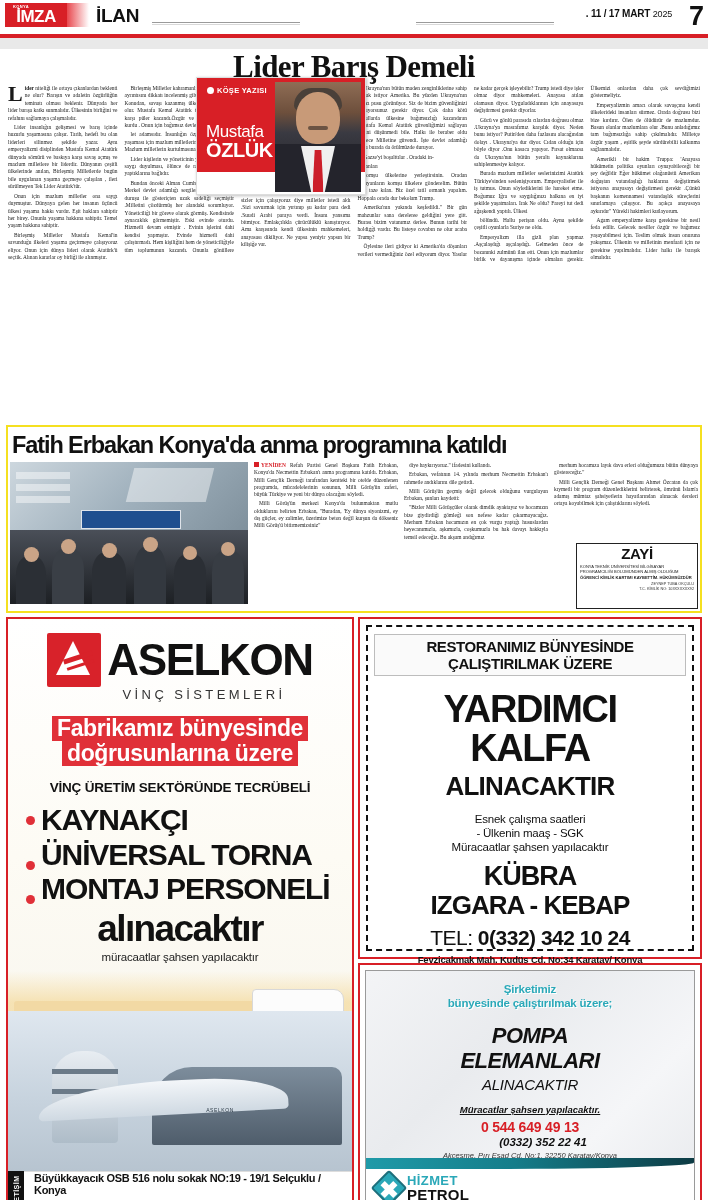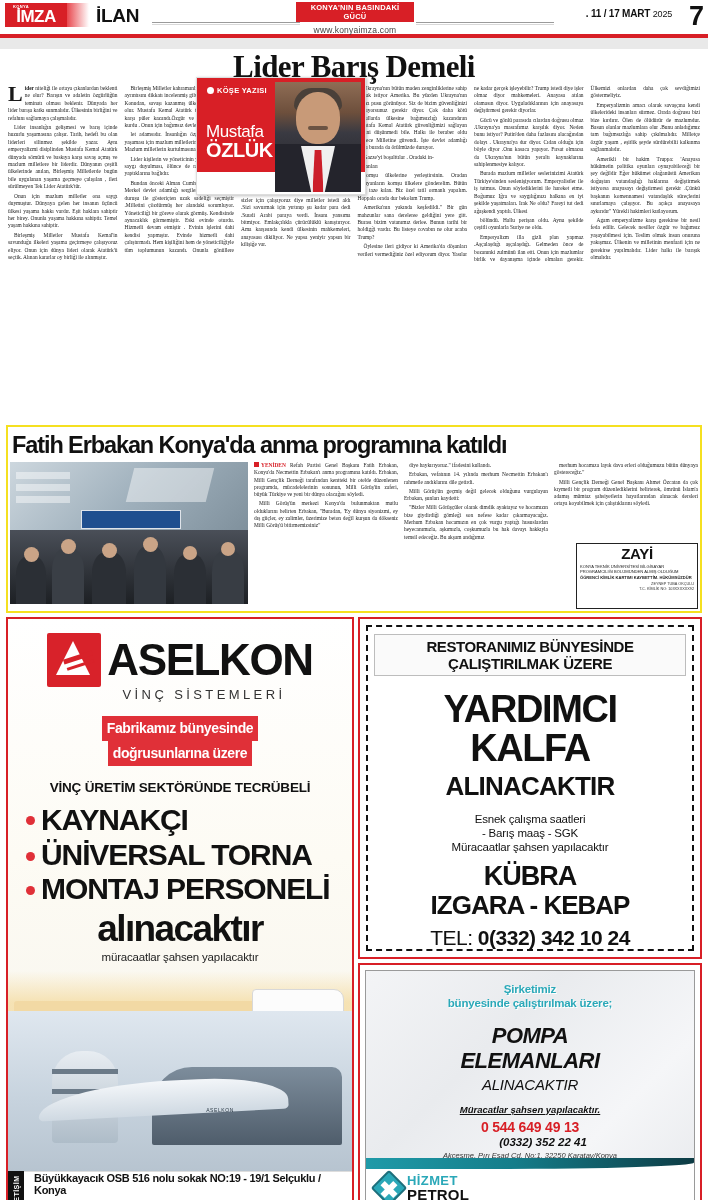--- a/index.html
+++ b/index.html
@@ -251,39 +251,39 @@
   .asel-word {
     font-size: 44px; font-weight: bold; letter-spacing: -1.4px;
     color: #111; line-height: 44px;
   }
   .asel-sub {
     text-align: center; font-size: 13px; letter-spacing: 3.4px;
     color: #333; margin: 0 0 0 48px; font-weight: normal;
   }
   .asel-banner { text-align: center; margin-top: 14px; }
   .asel-banner span {
-    background: #e03038; color: #fff; font-size: 14px; font-weight: bold;
+    background: #e03038; color: #fff; font-size: 23px; font-weight: bold;
     line-height: 23px; padding: 1px 5px; display: inline-block;
     letter-spacing: -.4px;
   }
   .asel-exp {
     text-align: center; font-size: 13.5px; font-weight: bold; color: #111;
     margin-top: 14px; letter-spacing: -.2px;
   }
   .job-list { margin: 9px 0 0 18px; }
   .job-item {
     display: flex; align-items: flex-start; gap: 6px;
     font-size: 30px; font-weight: bold; color: #111;
     letter-spacing: -1.1px; line-height: 32px; margin-bottom: 4px;
   }
   .job-dot {
     width: 9px; height: 9px; border-radius: 50%; background: #e03038;
     margin-top: 12px; flex: 0 0 auto;
   }
-  .job-item.two-line { line-height: 30px; }
+  .job-item.two-line { line-height: 30px; align-items: flex-end; }
   .asel-take {
     text-align: center; font-size: 37px; font-weight: bold;
     letter-spacing: -1.6px; color: #111; margin-top: 2px; position: relative; z-index: 3;
   }
   .asel-note {
     text-align: center; font-size: 11.5px; color: #222; margin-top: 1px;
     position: relative; z-index: 3; letter-spacing: -.2px;
   }
   .truck-art {
     position: absolute; left: 0; right: 0; top: 352px; height: 104px; z-index: 1;
@@ -455,24 +455,20 @@
 
   <div class="masthead">
     <div class="logo-imza">
       <span class="konya-sm">KONYA</span>
       <span class="imza-txt">İMZA</span>
     </div>
     <div class="logo-fade"></div>
     <div class="ilan-word">İLAN</div>
     <div class="rule-left"></div>
     <div class="rule-right"></div>
-    <div class="center-brand">
-      <span class="brand-tag">KONYA'NIN BASINDAKİ GÜCÜ</span>
-      <div class="brand-url">www.konyaimza.com</div>
-    </div>
     <div class="date-txt"><span>. 11 / 17 MART </span><span class="yr">2025</span></div>
     <div class="page-num">7</div>
   </div>
   <div class="mast-bar"></div>
   <div class="mast-grey"></div>
 
   <div class="article1">
     <div class="a1-title">Lider Barış Demeli</div>
 
     <div class="cols" id="a1cols">
@@ -644,28 +640,29 @@
             <span>RESTORANIMIZ BÜNYESİNDE</span><br>
             <span>ÇALIŞTIRILMAK ÜZERE</span>
           </div>
           <div class="kub-big">
             <span>YARDIMCI</span><br>
             <span>KALFA</span>
           </div>
           <div class="kub-take">ALINACAKTIR</div>
           <div class="kub-cond">
             <span>Esnek çalışma saatleri</span><br>
-            <span>- Barış maaş - SGK</span><br>
+            <span>- Ülkenin maaş - SGK</span><br>
             <span>Müracaatlar şahsen yapılacaktır</span>
           </div>
           <div class="kub-name">
             <span>KÜBRA</span>
             <span class="l2">IZGARA - KEBAP</span>
           </div>
           <div class="kub-tel"><span>TEL: </span><b>0(332) 342 10 24</b></div>
+          <div class="kub-addr">Fevziçakmak Mah. Kudüs Cd. No:34 Karatay/ Konya</div>
         </div>
       </div>
 
       <div class="ad-pompa">
         <div class="pompa-inner">
           <div class="pompa-top">
             <span>Şirketimiz</span><br>
             <span>bünyesinde çalıştırılmak üzere;</span>
           </div>
           <div class="pompa-main">

